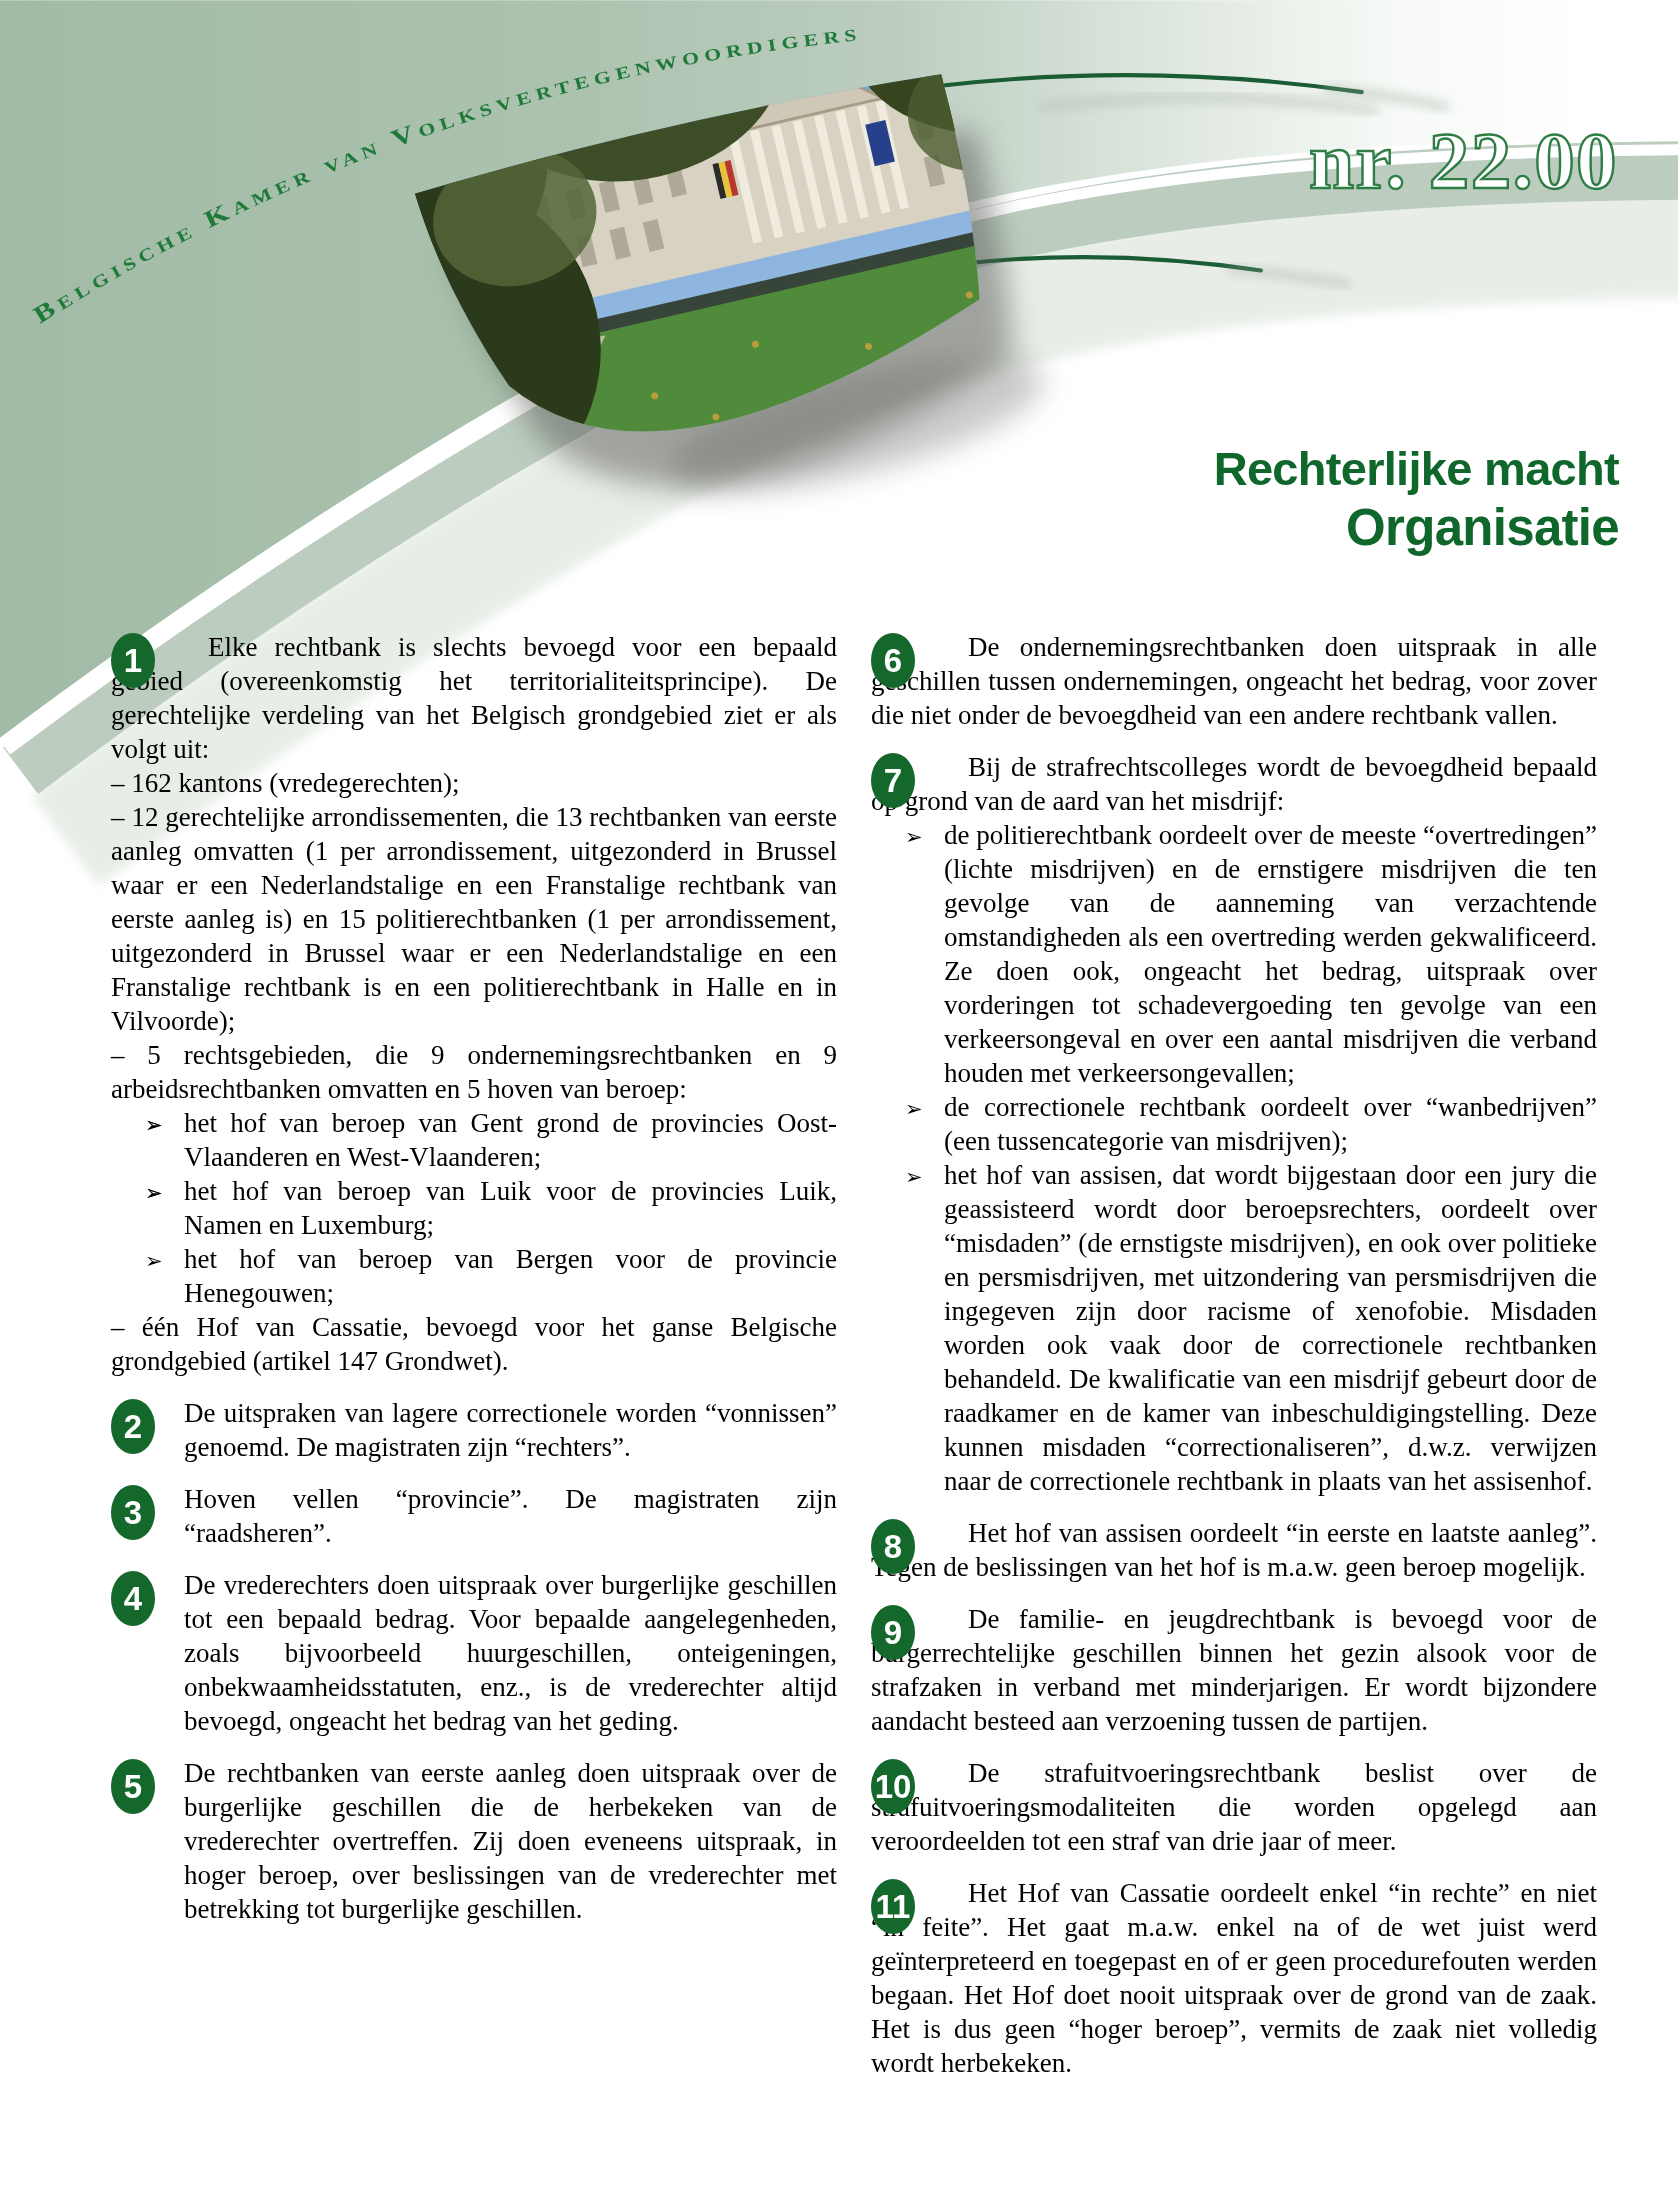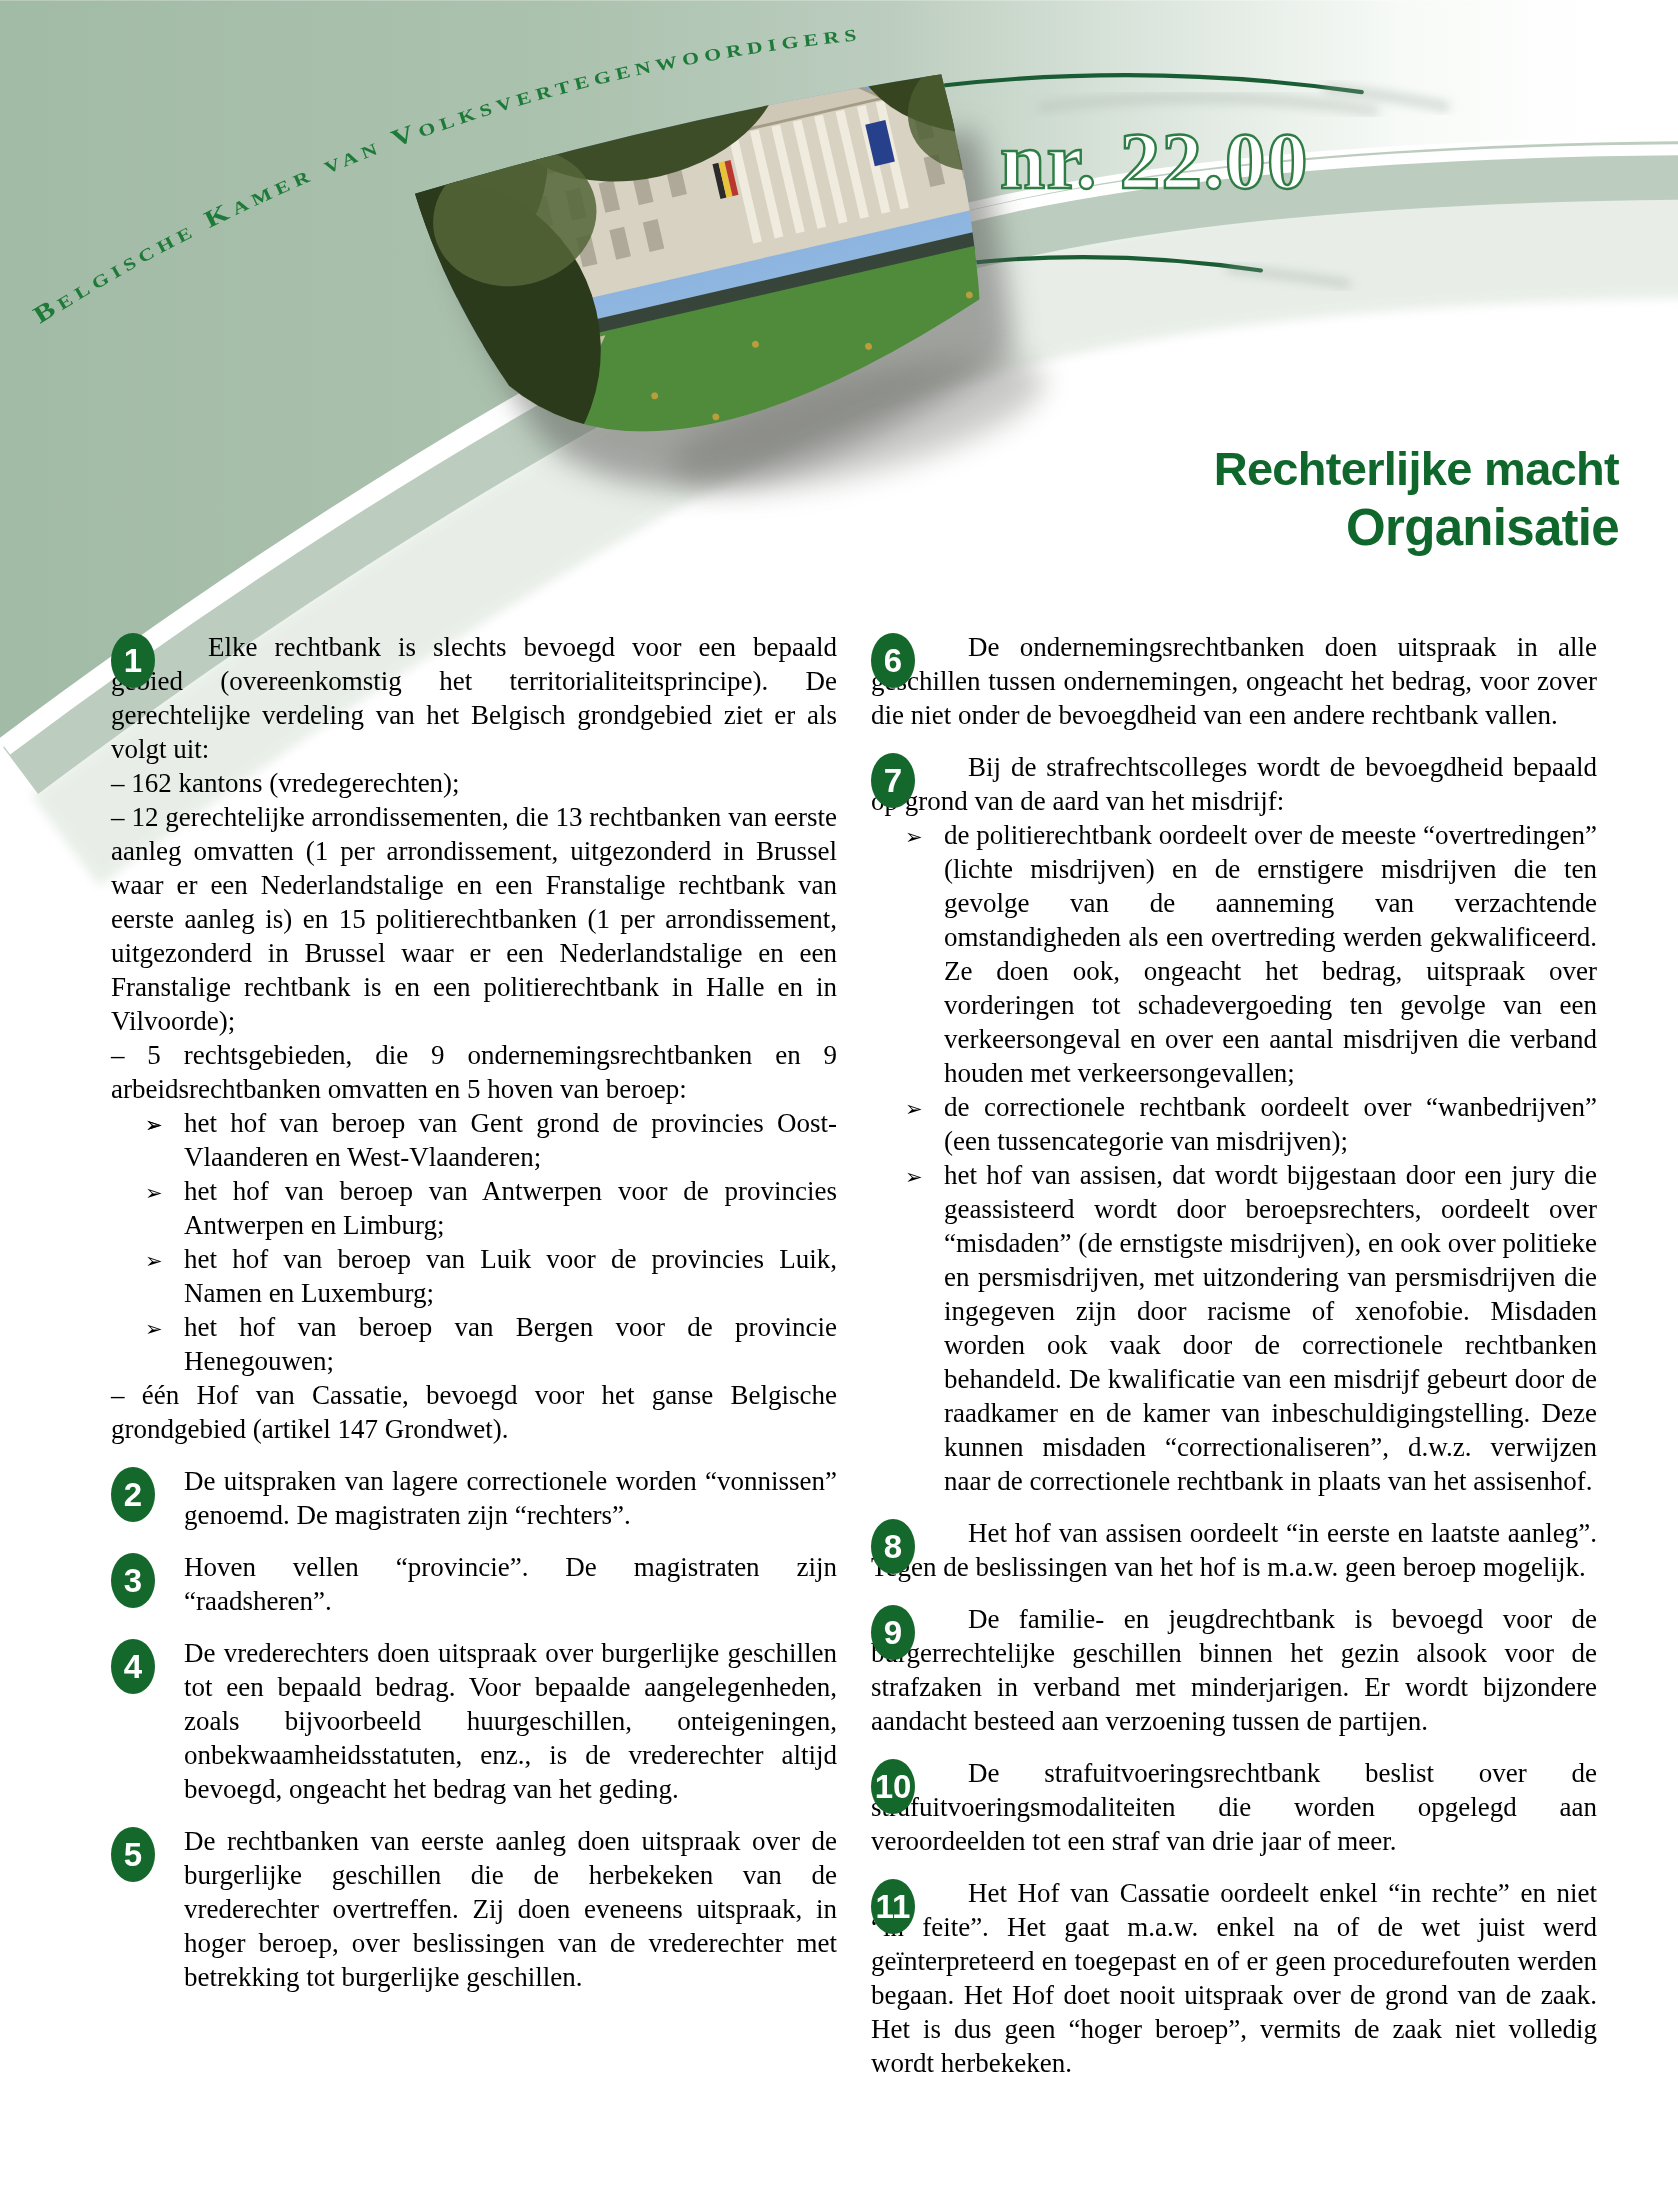--- a/index.html
+++ b/index.html
@@ -1,20 +1,20 @@
 <!DOCTYPE html>
 <html style="--title-green: #0f672c; --circle-green: #15682c; --arc-green: #1e7a38; --curve-green: #1a5c33; --outline-green: #2e7d44; --sage: #a7bfaa; --body-text: #000000;font-size:11px"><head>
 <meta charset="utf-8">
 <style>
   html,body{margin:0;padding:0;background:#fff;}
   .page{position:relative;width:1678px;height:2194px;background:#fff;overflow:hidden;
         font-family:"Liberation Serif",serif;color:var(--body-text,#000);}
   svg.decor{position:absolute;left:0;top:0;}
   
-  .issue{position:absolute;top:115px;right:60px;width:618px;text-align:left;
+  .issue{position:absolute;top:115px;right:60px;width:618px;text-align:right;
          font-family:"Liberation Serif",serif;font-weight:bold;font-size:81px;letter-spacing:1.4px;
          color:#ffffff;-webkit-text-stroke:2.4px var(--outline-green,#2e7d44);
          text-shadow:0 0 0.7px var(--outline-green,#2e7d44);}
   
   .titleblock{position:absolute;top:436px;right:59px;text-align:right;
               font-family:"Liberation Sans",sans-serif;font-weight:bold;color:var(--title-green,#0f672c);}
   .titleblock .main{display:block;font-size:47px;line-height:66px;letter-spacing:-0.7px;}
   .titleblock .sub{display:block;font-size:51px;line-height:52px;letter-spacing:-0.7px;}
   
   .col{position:absolute;top:630px;width:726px;font-size:27px;line-height:34px;
@@ -171,21 +171,21 @@
   <div class="col left">
       <div class="para numbered hanging">
         <span class="num">1</span>
         <span class="txt">Elke rechtbank is slechts bevoegd voor een bepaald gebied (overeenkomstig het territorialiteitsprincipe). De gerechtelijke verdeling van het Belgisch grondgebied ziet er als volgt uit:</span>
       </div>
       <div class="para dash"><span>– 162 kantons (vredegerechten);</span></div>
       <div class="para dash"><span>– 12 gerechtelijke arrondissementen, die 13 rechtbanken van eerste aanleg omvatten (1 per arrondissement, uitgezonderd in Brussel waar er een Nederlandstalige en een Franstalige rechtbank van eerste aanleg is) en 15 politierechtbanken (1 per arrondissement, uitgezonderd in Brussel waar er een Nederlandstalige en een Franstalige rechtbank is en een politierechtbank in Halle en in Vilvoorde);</span></div>
       <div class="para dash"><span>– 5 rechtsgebieden, die 9 ondernemingsrechtbanken en 9 arbeidsrechtbanken omvatten en 5 hoven van beroep:</span></div>
       <div class="para bullet"><span class="mk">➢</span></div>
       <div class="para bullet"><span class="mk">➢</span><span>het hof van beroep van Gent grond de provincies Oost-Vlaanderen en West-Vlaanderen;</span></div>
-      <div class="para bullet"><span class="mk">➢</span><span>het hof van beroep van Antwerpen voor de provincies Antwerpen en Limburg;</span></div>
+      <div class="para bullet"><span class="mk">➢</span></div>
       <div class="para bullet"><span class="mk">➢</span><span>het hof van beroep van Luik voor de provincies Luik, Namen en Luxemburg;</span></div>
       <div class="para bullet"><span class="mk">➢</span><span>het hof van beroep van Bergen voor de provincie Henegouwen;</span></div>
       <div class="para dash"><span>– één Hof van Cassatie, bevoegd voor het ganse Belgische grondgebied (artikel 147 Grondwet).</span></div>
       <div class="para numbered indent"><span class="num">2</span><span class="txt">De uitspraken van lagere correctionele worden “vonnissen” genoemd. De magistraten zijn “rechters”.</span></div>
       <div class="para numbered indent"><span class="num">3</span><span class="txt">Hoven vellen “provincie”. De magistraten zijn “raadsheren”.</span></div>
       <div class="para numbered indent"><span class="num">4</span><span class="txt">De vrederechters doen uitspraak over burgerlijke geschillen tot een bepaald bedrag. Voor bepaalde aangelegenheden, zoals bijvoorbeeld huurgeschillen, onteigeningen, onbekwaamheidsstatuten, enz., is de vrederechter altijd bevoegd, ongeacht het bedrag van het geding.</span></div>
       <div class="para numbered indent"><span class="num">5</span><span class="txt">De rechtbanken van eerste aanleg doen uitspraak over de burgerlijke geschillen die de herbekeken van de vrederechter overtreffen. Zij doen eveneens uitspraak, in hoger beroep, over beslissingen van de vrederechter met betrekking tot burgerlijke geschillen.</span></div>
     </div>
   <div class="col right">
       <div class="para numbered hanging">

